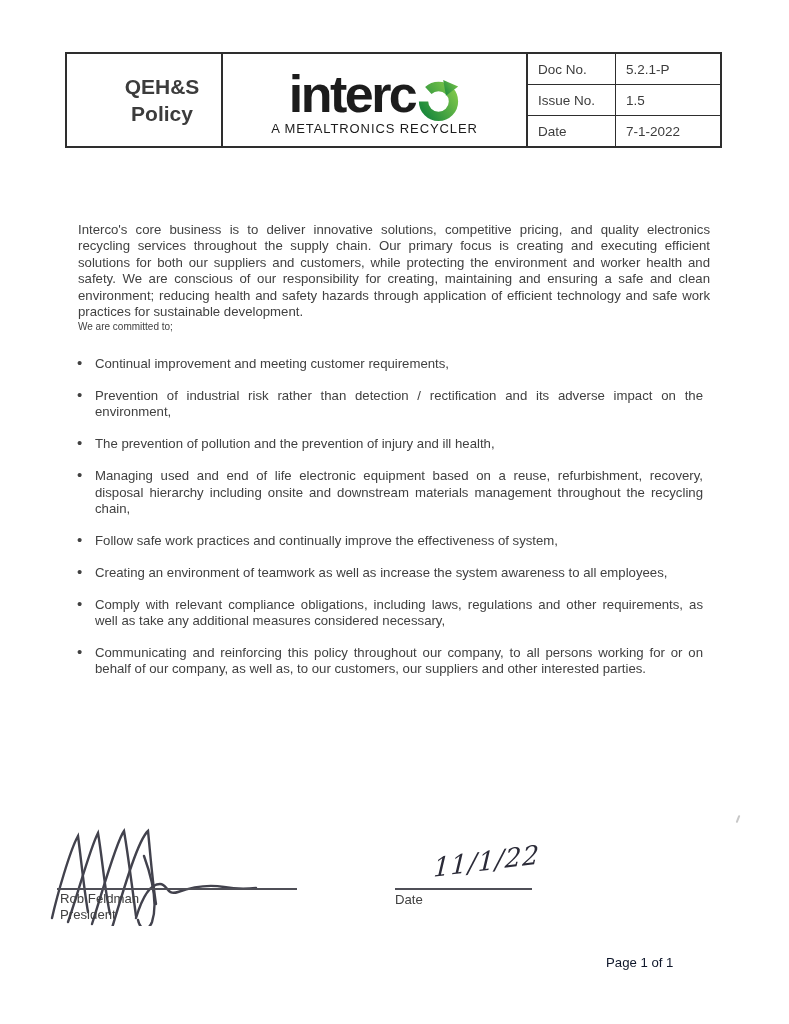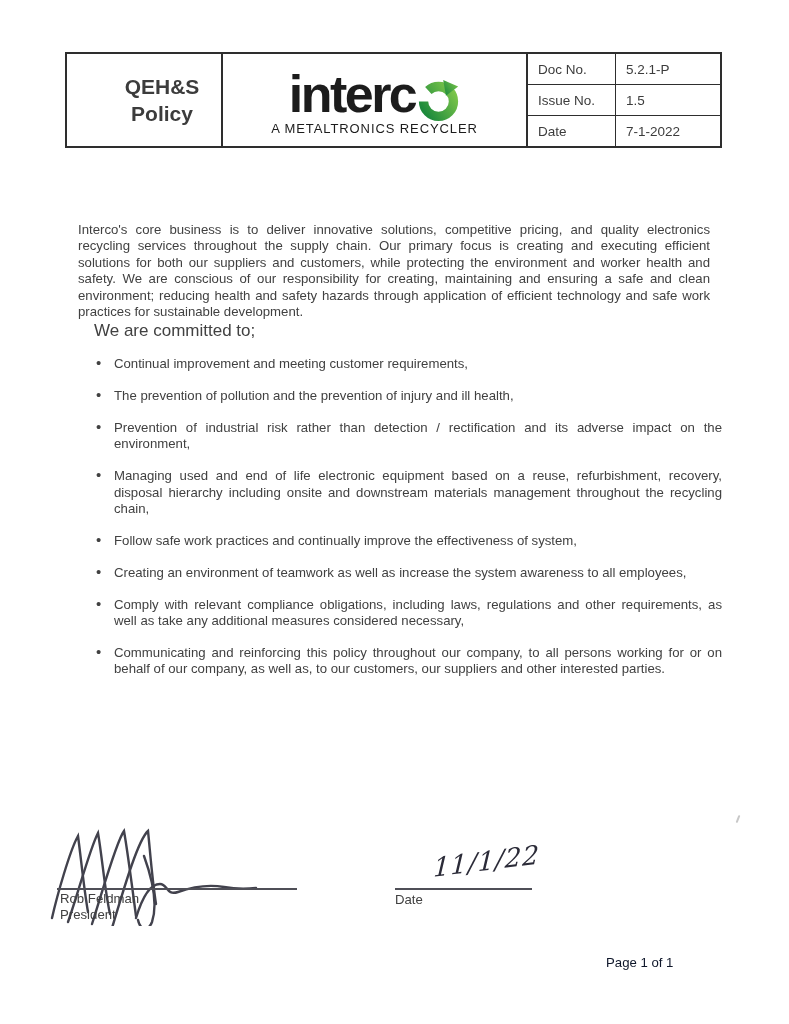--- a/index.html
+++ b/index.html
@@ -46,24 +46,24 @@
   .doc-title {
     position:absolute; left:65px; top:179px; width:657px; text-align:center;
     font-size:15px; font-weight:bold; color:#2f2f2f;
   }
   .intro {
     position:absolute; left:78px; top:222px; width:632px;
     font-size:13.2px; line-height:16.4px; text-align:justify; color:#414141;
   }
   .committed {
     position:absolute; left:78px; top:321px; width:632px;
-    font-size:17px; color:#414141;margin-left:16px;
+    font-size:10px; color:#414141;
   }
   .bullet-list {
-    position:absolute; left:90px; top:356px; width:632px; list-style:none;
+    position:absolute; left:71px; top:356px; width:632px; list-style:none;
   }
   .bullet-list li {
     position:relative; padding-left:24px; margin-bottom:15.5px;
     font-size:13.2px; line-height:16.4px; text-align:justify; color:#414141;
   }
   .bullet-list li::before {
     content:"\2022"; position:absolute; left:6px; top:-1px; font-size:15px; color:#414141;
   }
 
   
@@ -128,22 +128,22 @@
     </div>
   </div>
 
 
   <div class="intro">Interco's core business is to deliver innovative solutions, competitive pricing, and quality electronics recycling services throughout the supply chain.  Our primary focus is creating and executing efficient solutions for both our suppliers and customers, while protecting the environment and worker health and safety.  We are conscious of our responsibility for creating, maintaining and ensuring a safe and clean environment; reducing health and safety hazards through application of efficient technology and safe work practices for sustainable development.</div>
 
   <div class="committed">We are committed to;</div>
 
   <ul class="bullet-list">
     <li>Continual improvement and meeting customer requirements,</li>
+    <li>Prevention of industrial risk rather than detection / rectification and its adverse impact on the environment,</li>
     <li>The prevention of pollution and the prevention of injury and ill health,</li>
-    <li>Prevention of industrial risk rather than detection / rectification and its adverse impact on the environment,</li>
     <li>Managing used and end of life electronic equipment based on a reuse, refurbishment, recovery, disposal hierarchy including onsite and downstream materials management throughout the recycling chain,</li>
     <li>Follow safe work practices and continually improve the effectiveness of system,</li>
     <li>Creating an environment of teamwork as well as increase the system awareness to all employees,</li>
     <li>Comply with relevant compliance obligations, including laws, regulations and other requirements, as well as take any additional measures considered necessary,</li>
     <li>Communicating and reinforcing this policy throughout our company, to all persons working for or on behalf of our company, as well as, to our customers, our suppliers and other interested parties.</li>
   </ul>
 
   <svg class="sig-scribble" viewBox="0 0 262 100" fill="none" stroke="#32323e" stroke-width="2.4" stroke-linecap="round" opacity="0.92">
     <path d="M4,92 C9,70 22,24 30,10 C33,32 36,64 40,86"></path>
     <path d="M20,96 C30,68 42,22 50,7 C54,30 57,66 62,88"></path>

